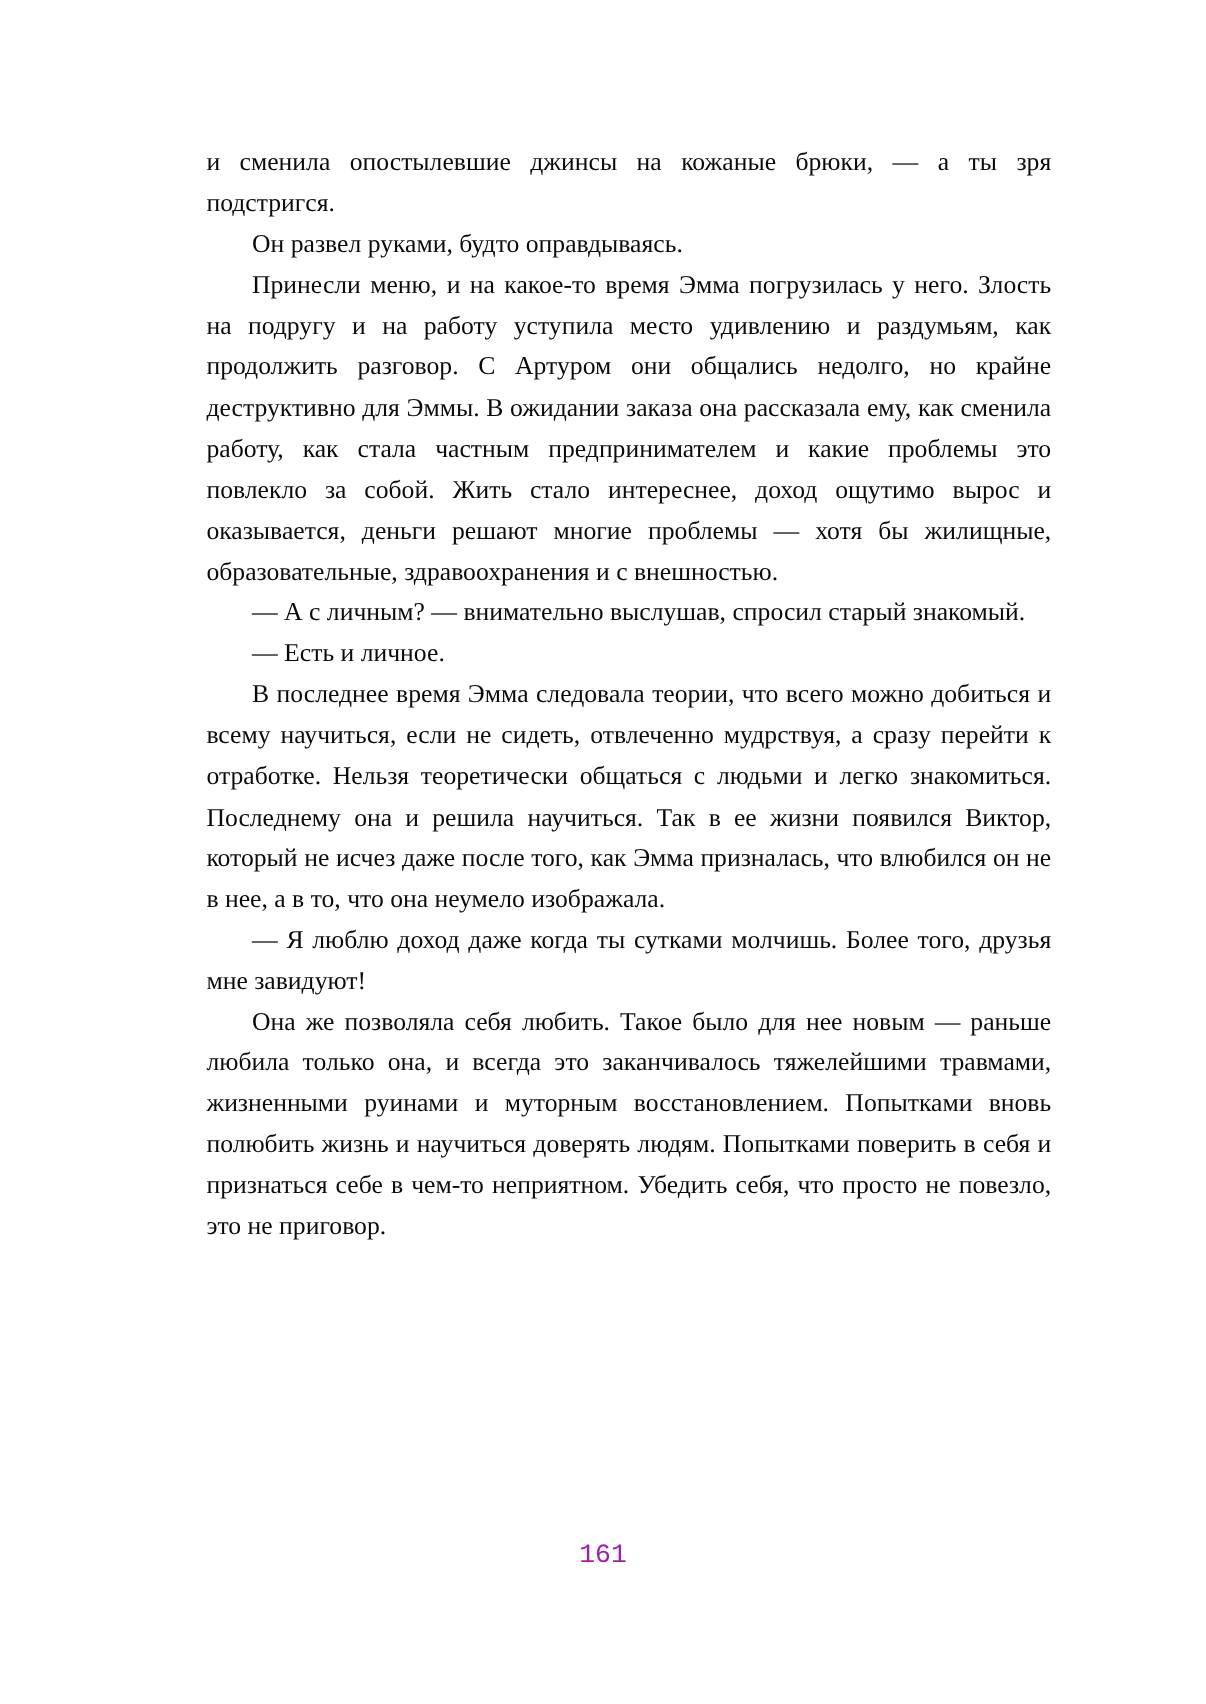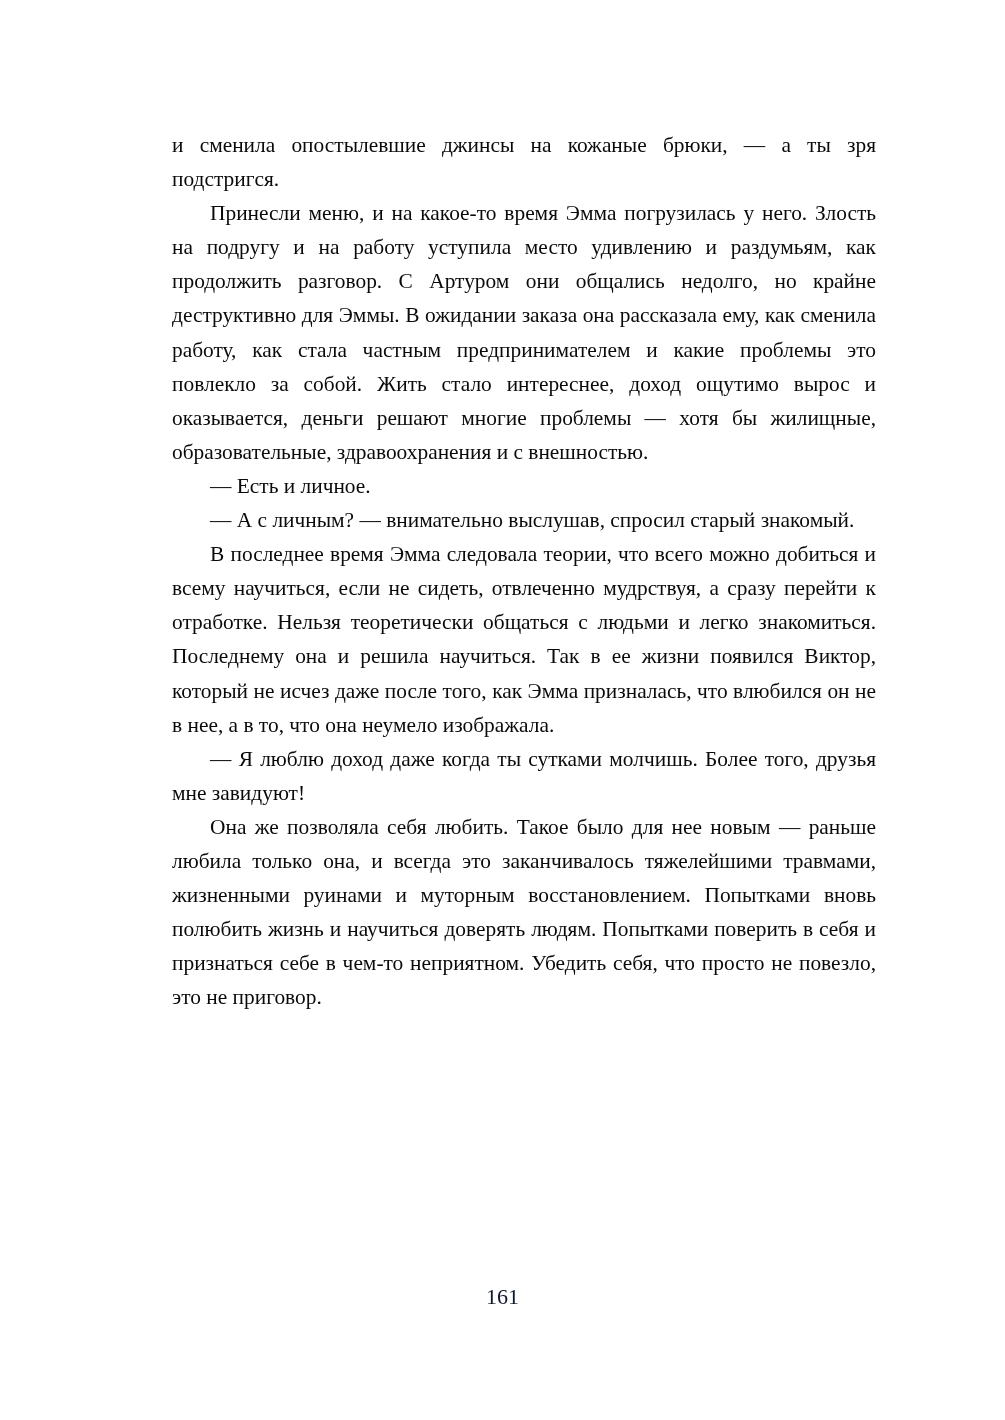--- a/index.html
+++ b/index.html
@@ -17,21 +17,21 @@
     overflow: hidden;
     font-family: "Liberation Serif", "DejaVu Serif", serif;
     color: #0a0a0a;
     -webkit-font-smoothing: antialiased;
   }
 
   
   .text-block {
     position: absolute;
     left: 172px;
-    top: 128px;
+    top: 118px;
     width: 704px;
     font-family: Liberation Serif, serif;
   }
 
   .para {
     margin: 0;
     font-size: 21.4px;
     line-height: 34.1px;
     text-align: justify;
     text-justify: inter-word;
@@ -47,39 +47,40 @@
   }
 
   .folio {
     position: absolute;
     left: 0;
     right: 0;
     top: 1283px;
     text-align: center;
     font-size: 22px;
     line-height: 28px;
-    font-family: Liberation Serif, serif;
-    color: #0f172a;
+    font-family: Liberation Mono, monospace;
+    color: #a21caf;
   }
 </style>
 </head>
 <body>
 
 <div class="page">
 
   <div class="text-block">
 
     <p class="para no-indent">и сменила опостылевшие джинсы на кожаные брюки, — а ты зря подстригся.</p>
 
+    <p class="para">Он развел руками, будто оправдываясь.</p>
 
     <p class="para">Принесли меню, и на какое-то время Эмма погрузилась у него. Злость на подругу и на работу уступила место удивлению и раздумьям, как продолжить разговор. С Артуром они общались недолго, но крайне деструктивно для Эммы. В ожидании заказа она рассказала ему, как сменила работу, как стала частным предпринимателем и какие проблемы это повлекло за собой. Жить стало интереснее, доход ощутимо вырос и оказывается, деньги решают многие проблемы — хотя бы жилищные, образовательные, здравоохранения и с внешностью.</p>
 
+    <p class="para">— А с личным? — внимательно выслушав, спросил старый знакомый.</p>
+
     <p class="para">— Есть и личное.</p>
-
-    <p class="para">— А с личным? — внимательно выслушав, спросил старый знакомый.</p>
 
 
     <p class="para">В последнее время Эмма следовала теории, что всего можно добиться и всему научиться, если не сидеть, отвлеченно мудрствуя, а сразу перейти к отработке. Нельзя теоретически общаться с людьми и легко знакомиться. Последнему она и решила научиться. Так в ее жизни появился Виктор, который не исчез даже после того, как Эмма призналась, что влюбился он не в нее, а в то, что она неумело изображала.</p>
 
     <p class="para">— Я люблю доход даже когда ты сутками молчишь. Более того, друзья мне завидуют!</p>
 
     <p class="para">Она же позволяла себя любить. Такое было для нее новым — раньше любила только она, и всегда это заканчивалось тяжелейшими травмами, жизненными руинами и муторным восстановлением. Попытками вновь полюбить жизнь и научиться доверять людям. Попытками поверить в себя и признаться себе в чем-то неприятном. Убедить себя, что просто не повезло, это не приговор.</p>
 
   </div>
 

